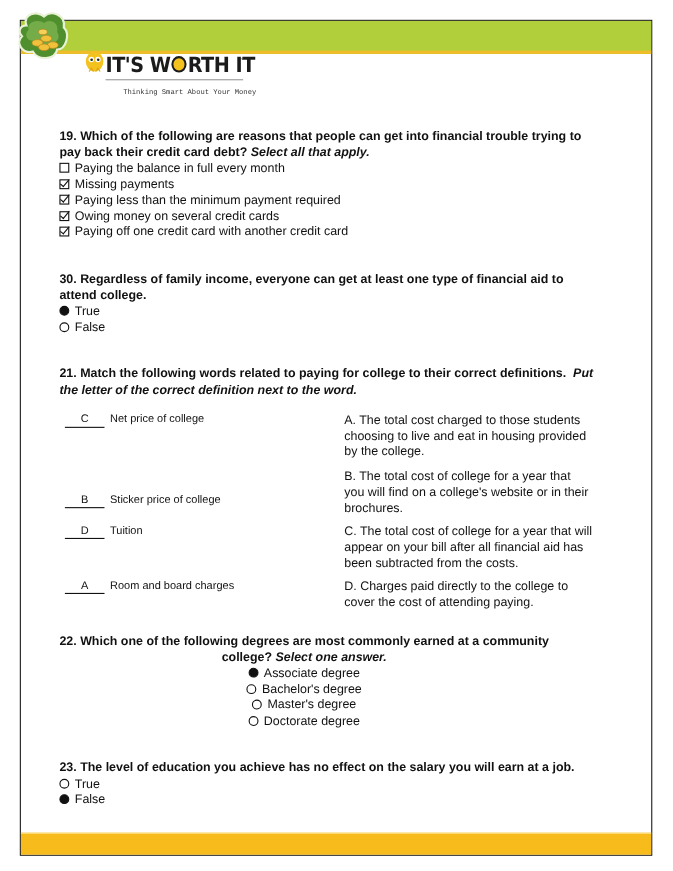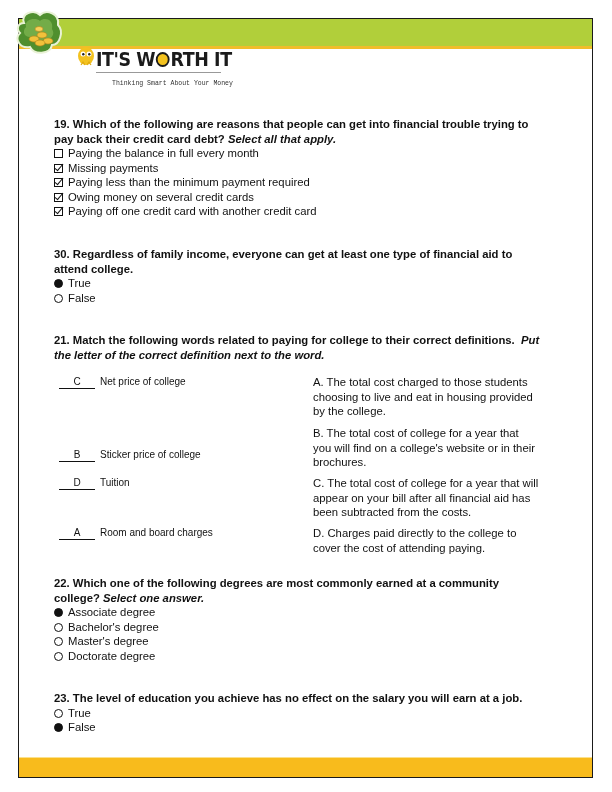--- a/index.html
+++ b/index.html
@@ -120,21 +120,21 @@
 <div class="def" style="top:476px;">
   <span class="opt">C. The total cost of college for a year that will</span>
   <span class="opt">appear on your bill after all financial aid has</span>
   <span class="opt">been subtracted from the costs.</span>
 </div>
 <div class="def" style="top:526px;">
   <span class="opt">D. Charges paid directly to the college to</span>
   <span class="opt">cover the cost of attending paying.</span>
 </div>
 
-<div class="q" style="top:576px;">
+<div class="q" style="top:576px;text-align:center;">
   <span class="opt stem">22. Which one of the following degrees are most commonly earned at a community</span>
   <span class="opt"><span class="stem">college?</span> <span class="inst">Select one answer.</span></span>
   <span class="opt"><span class="radio filled"></span><span>Associate degree</span></span>
   <span class="opt"><span class="radio"></span><span>Bachelor's degree</span></span>
   <span class="opt"><span class="radio"></span><span>Master's degree</span></span>
   <span class="opt"><span class="radio"></span><span>Doctorate degree</span></span>
 </div>
 
 <div class="q" style="top:691px;">
   <span class="opt stem">23. The level of education you achieve has no effect on the salary you will earn at a job.</span>

